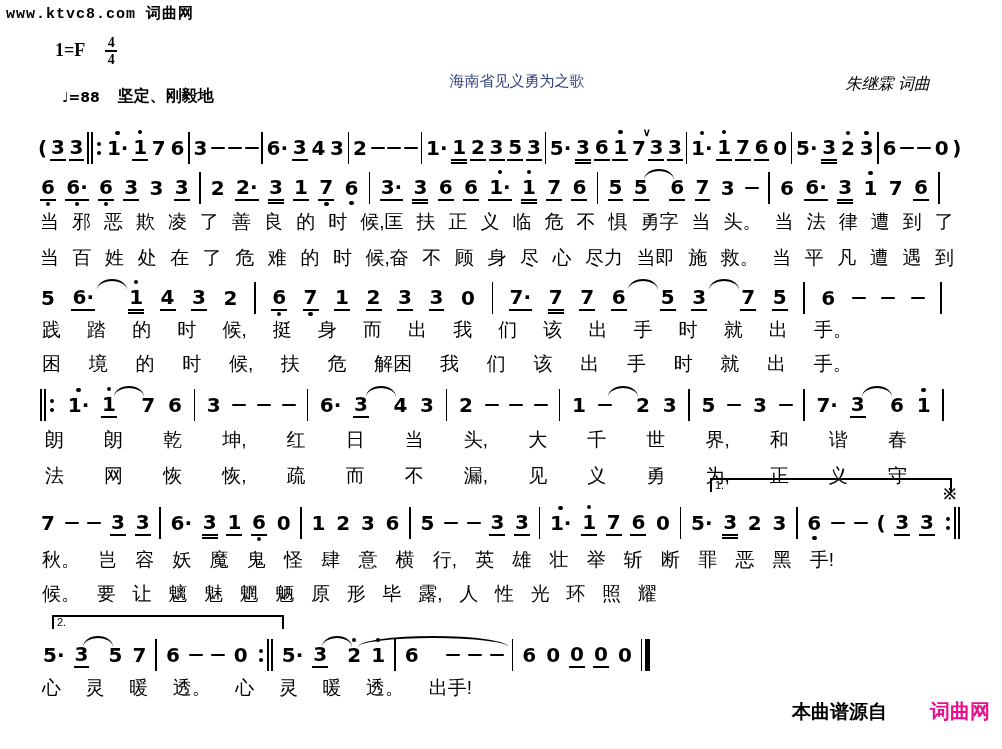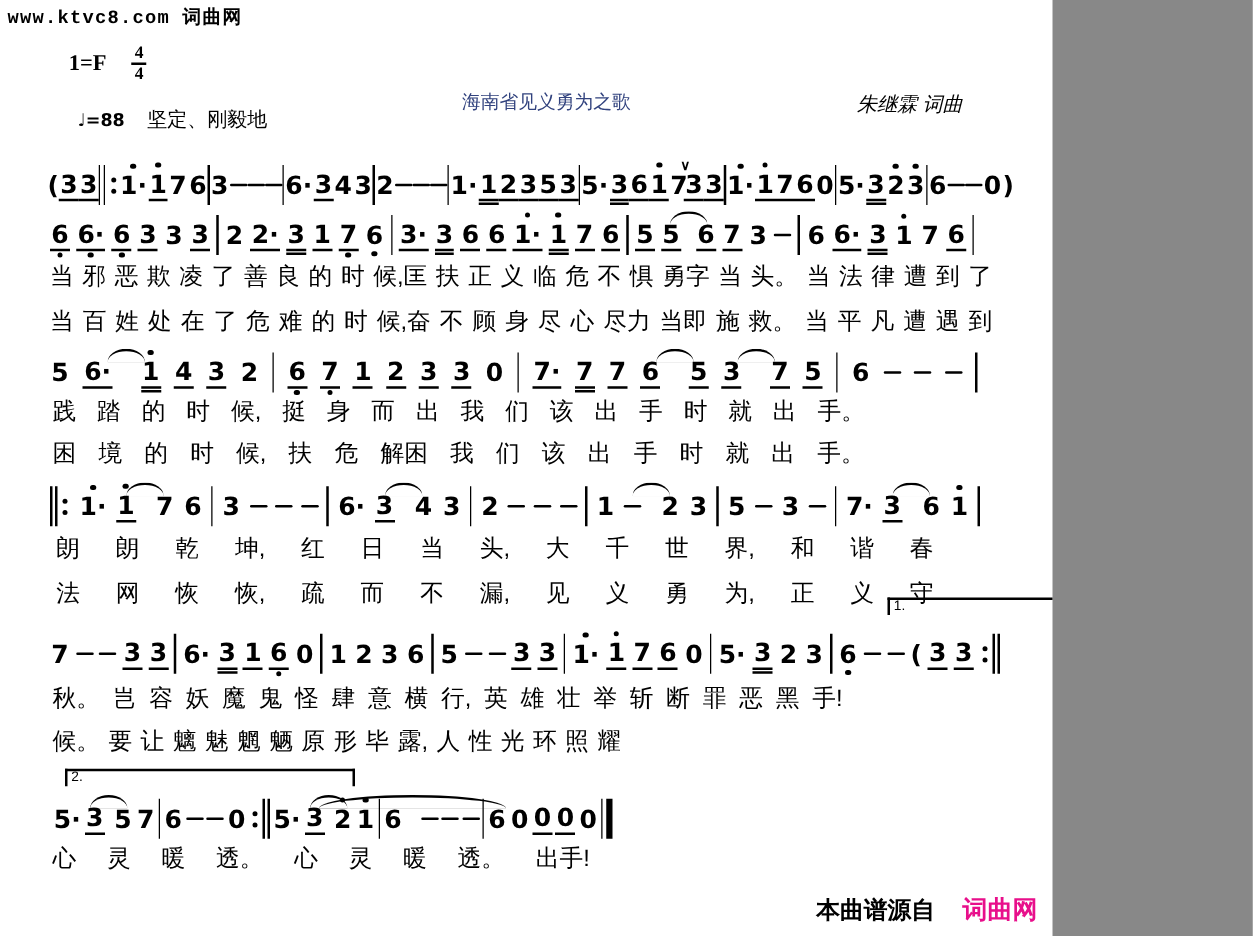--- a/index.html
+++ b/index.html
@@ -1,29 +1,29 @@
 <!DOCTYPE html>
 <html><head>
 <meta charset="utf-8">
 <style>
   html,body{margin:0;padding:0;background:#888;}
   #sheet{
-    position:relative;width:842px;height:749px;background:#ffffff;
+    position:relative;width:1002px;height:749px;background:#ffffff;
     font-family:"Liberation Sans",sans-serif;color:#000;overflow:hidden;
   }
   
   .watermark{position:absolute;top:4px;left:6px;font-family:"Liberation Mono",monospace;
     font-size:15px;font-weight:bold;letter-spacing:1px;}
   .keysig{position:absolute;top:36px;left:55px;display:flex;align-items:center;gap:20px;
     font-family:"Liberation Serif",serif;font-weight:bold;font-size:18px;}
   .frac{display:inline-flex;flex-direction:column;align-items:center;font-size:14px;line-height:13px;}
   .fline{width:12px;height:1.5px;background:#000;margin:1px 0;}
   .temporow{position:absolute;top:86px;left:62px;display:flex;align-items:center;gap:18px;}
   .tempo{font-size:14px;font-weight:bold;font-family:"DejaVu Sans",sans-serif;}
-  .expression{font-size:16px;}
+  .expression{font-size:16px;font-weight:bold;}
   .title{position:absolute;top:22px;left:0;right:0;text-align:center;
     font-size:30px;font-weight:bold;letter-spacing:3px;}
   .subtitle{position:absolute;top:72px;left:0;right:0;text-align:center;font-size:15px;padding-left:32px;}
   .ensemble{position:absolute;top:100px;left:0;right:0;text-align:center;font-size:15px;}
   .credit{position:absolute;top:74px;right:72px;font-size:16px;font-style:italic;}
   
   .noterow{position:absolute;display:flex;justify-content:space-between;align-items:center;height:48px;}
   .tok{display:flex;flex-direction:column;align-items:center;flex:none;}
   .oct{height:7px;width:6px;display:flex;align-items:center;justify-content:center;}
   .oct.on::before{content:"";width:4.5px;height:4.5px;background:#000;border-radius:50%;}
@@ -45,21 +45,21 @@
   
   .lyricrow{position:absolute;display:flex;justify-content:space-between;align-items:baseline;
     font-size:19px;line-height:24px;}
   .syl{white-space:nowrap;}
   
   .volta{position:absolute;height:12px;border-top:2px solid #000;
     border-left:2px solid #000;border-right:2px solid #000;}
   .volta-label{position:absolute;left:3px;top:-1px;font-size:11px;}
   .segno{position:absolute;right:-6px;top:3px;font-size:15px;font-weight:bold;}
   
-  .footer{position:absolute;right:12px;bottom:8px;display:flex;align-items:baseline;gap:22px;}
+  .footer{position:absolute;right:12px;bottom:24px;display:flex;align-items:baseline;gap:43px;}
   .src{font-size:19px;font-weight:bold;}
   .site{font-size:20px;font-weight:bold;}
 </style>
 </head>
 <body>
 
 <div id="sheet">
 
   <div class="watermark">www.ktvc8.com 词曲网</div>
 

